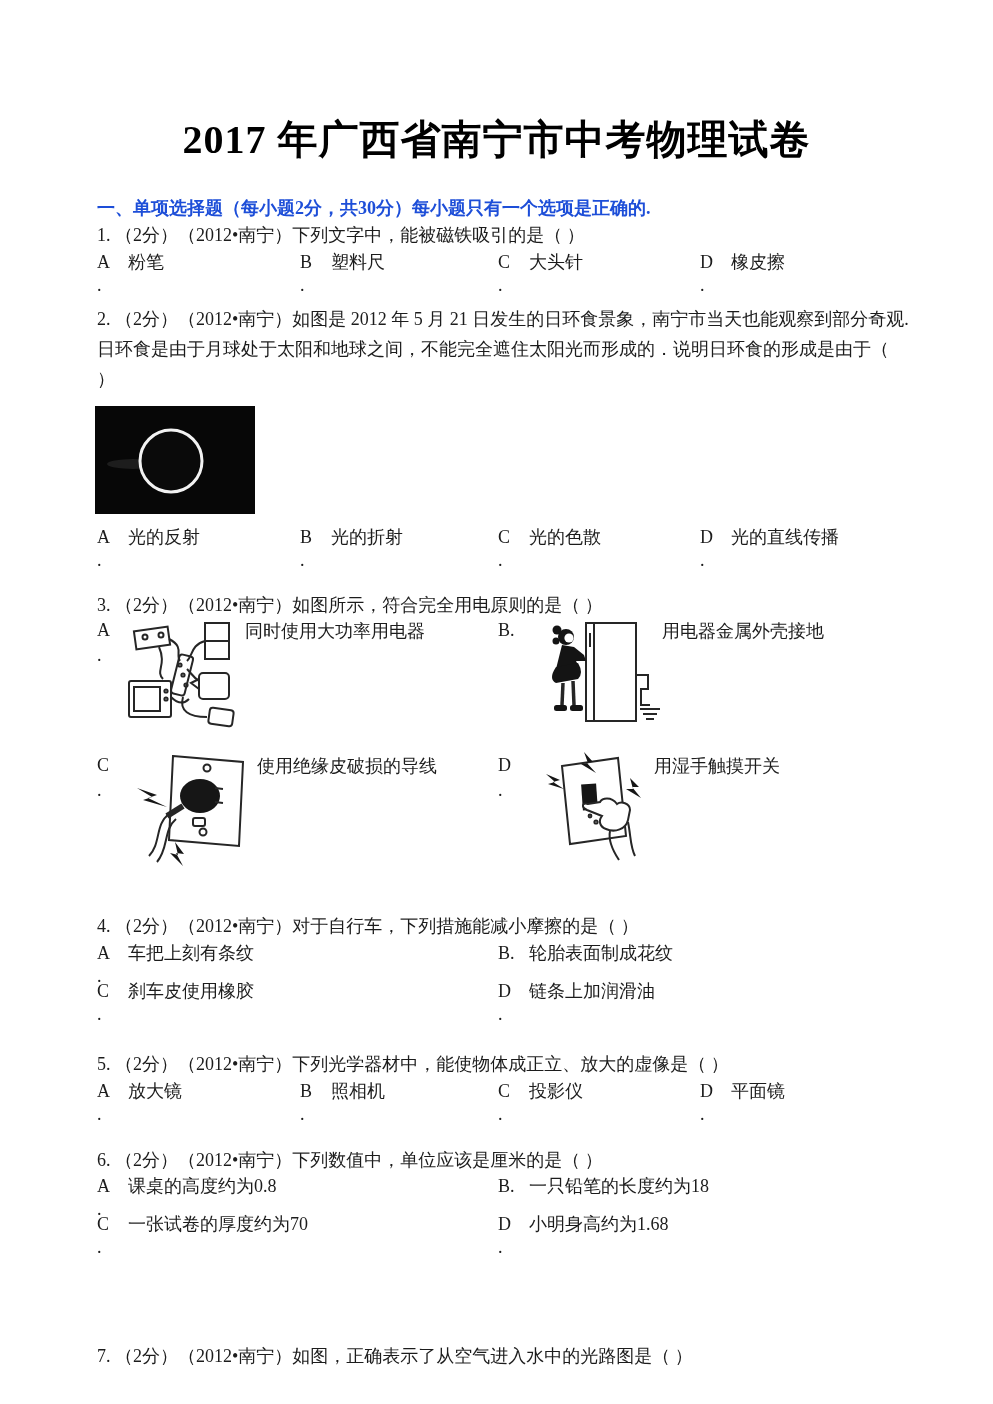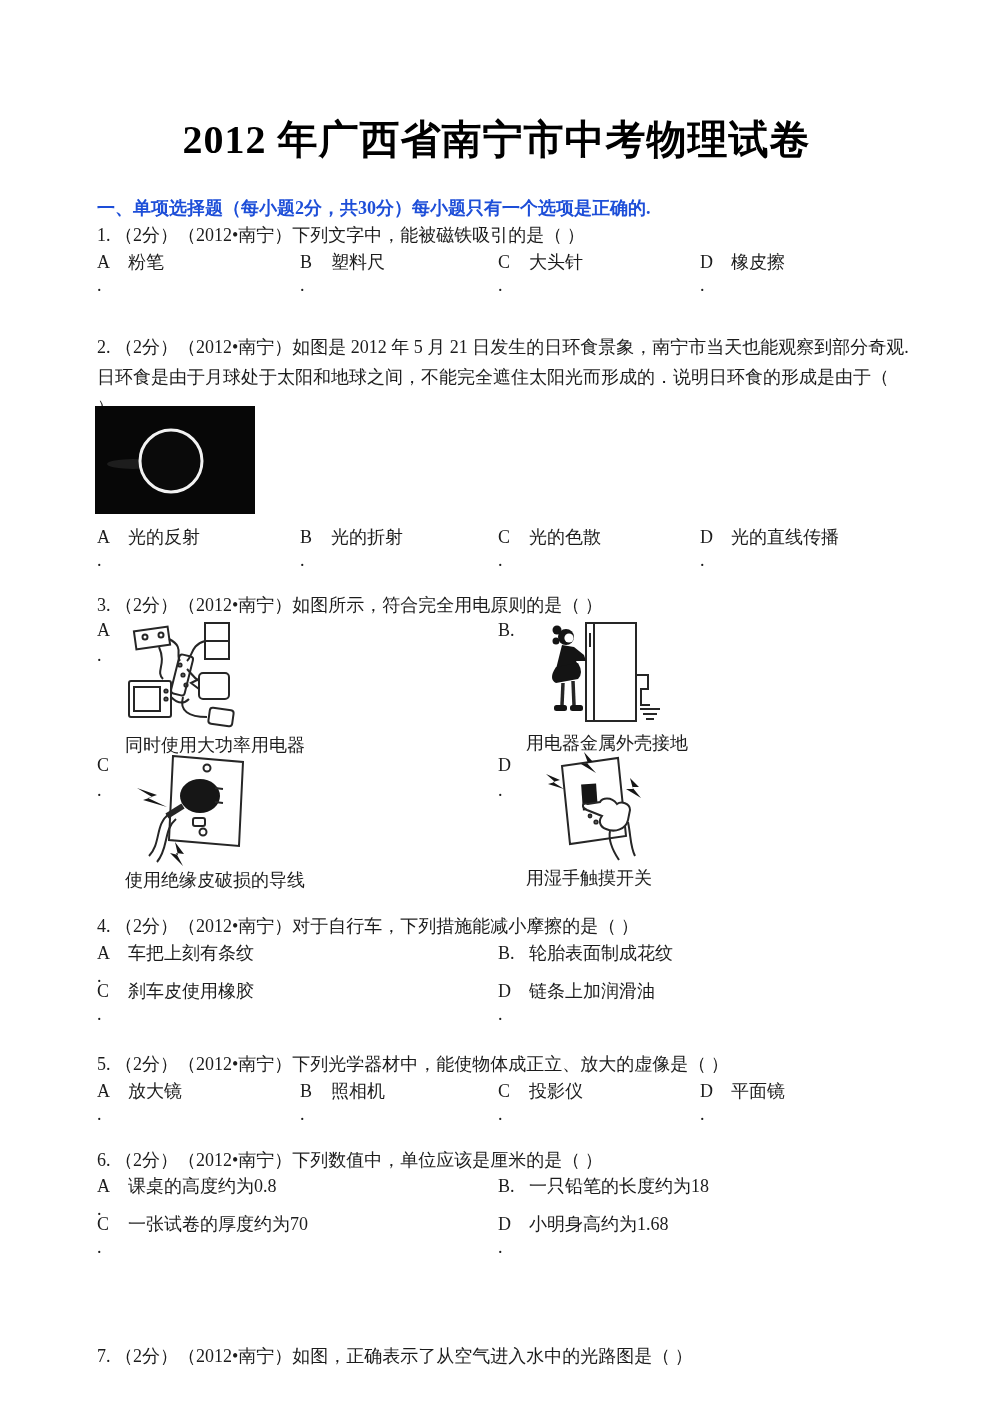--- a/index.html
+++ b/index.html
@@ -28,30 +28,30 @@
     left:97px;width:820px;display:grid;
     grid-template-columns:401px 1fr;
   }
   .opt-line{display:flex;line-height:26px;}
   .opt-label{min-width:31px;flex:0 0 auto;}
   .opt-text{white-space:nowrap;}
   .opt-dot{line-height:12px;margin-top:4px;font-size:18px;}
   .figure-cell{display:flex;align-items:flex-start;}
   .fig-label-col{width:28px;flex:0 0 auto;line-height:26px;}
   .fig-label-dot{line-height:12px;margin-top:6px;}
-  .fig-body{display:flex;flex-direction:column;align-items:flex-start;}
+  .fig-body{display:flex;align-items:flex-start;}
   .fig-caption{white-space:nowrap;line-height:24px;margin-top:2px;}
   .eclipse-box{left:95px;top:406px;width:160px;height:108px;}
   svg{display:block;}
   .lineart{stroke:#262626;}
 </style>
 </head>
 <body>
 
-<div class="abs page-title">2012 年广西省南宁市中考物理试卷</div>
+<div class="abs page-title">2017 年广西省南宁市中考物理试卷</div>
 
 <div class="abs section-header">一、单项选择题（每小题2分，共30分）每小题只有一个选项是正确的.</div>
 
 <div class="abs stem" style="top:221px">1. （2分）（2012•南宁）下列文字中，能被磁铁吸引的是（      ）</div>
 <div class="abs opts4" style="top:249px">
   <div class="opt">
     <div class="opt-line">
         <span class="opt-label">A</span>
         <span class="opt-text">粉笔</span>
       </div>
@@ -73,21 +73,21 @@
   </div>
   <div class="opt">
     <div class="opt-line">
         <span class="opt-label">D</span>
         <span class="opt-text">橡皮擦</span>
       </div>
     <div class="opt-dot">.</div>
   </div>
 </div>
 
-<div class="abs stem" style="top:332px;line-height:30px;">
+<div class="abs stem" style="top:304px;line-height:30px;">
   <span class="stem-line">2. （2分）（2012•南宁）如图是 2012 年 5 月 21 日发生的日环食景象，南宁市当天也能观察到部分奇观.</span>
   <span class="stem-line">日环食是由于月球处于太阳和地球之间，不能完全遮住太阳光而形成的．说明日环食的形成是由于（</span>
   <span class="stem-line">）</span>
 </div>
 
 <div class="abs eclipse-box">
   <svg width="160" height="108" viewBox="0 0 160 108">
     <rect x="0" y="0" width="160" height="108" fill="#070707"></rect>
     <ellipse cx="38" cy="58" rx="26" ry="5" fill="#1d1d1d"></ellipse>
     <circle cx="76" cy="55" r="31" fill="#0a0a0a" stroke="#f2f2f2" stroke-width="3"></circle>

